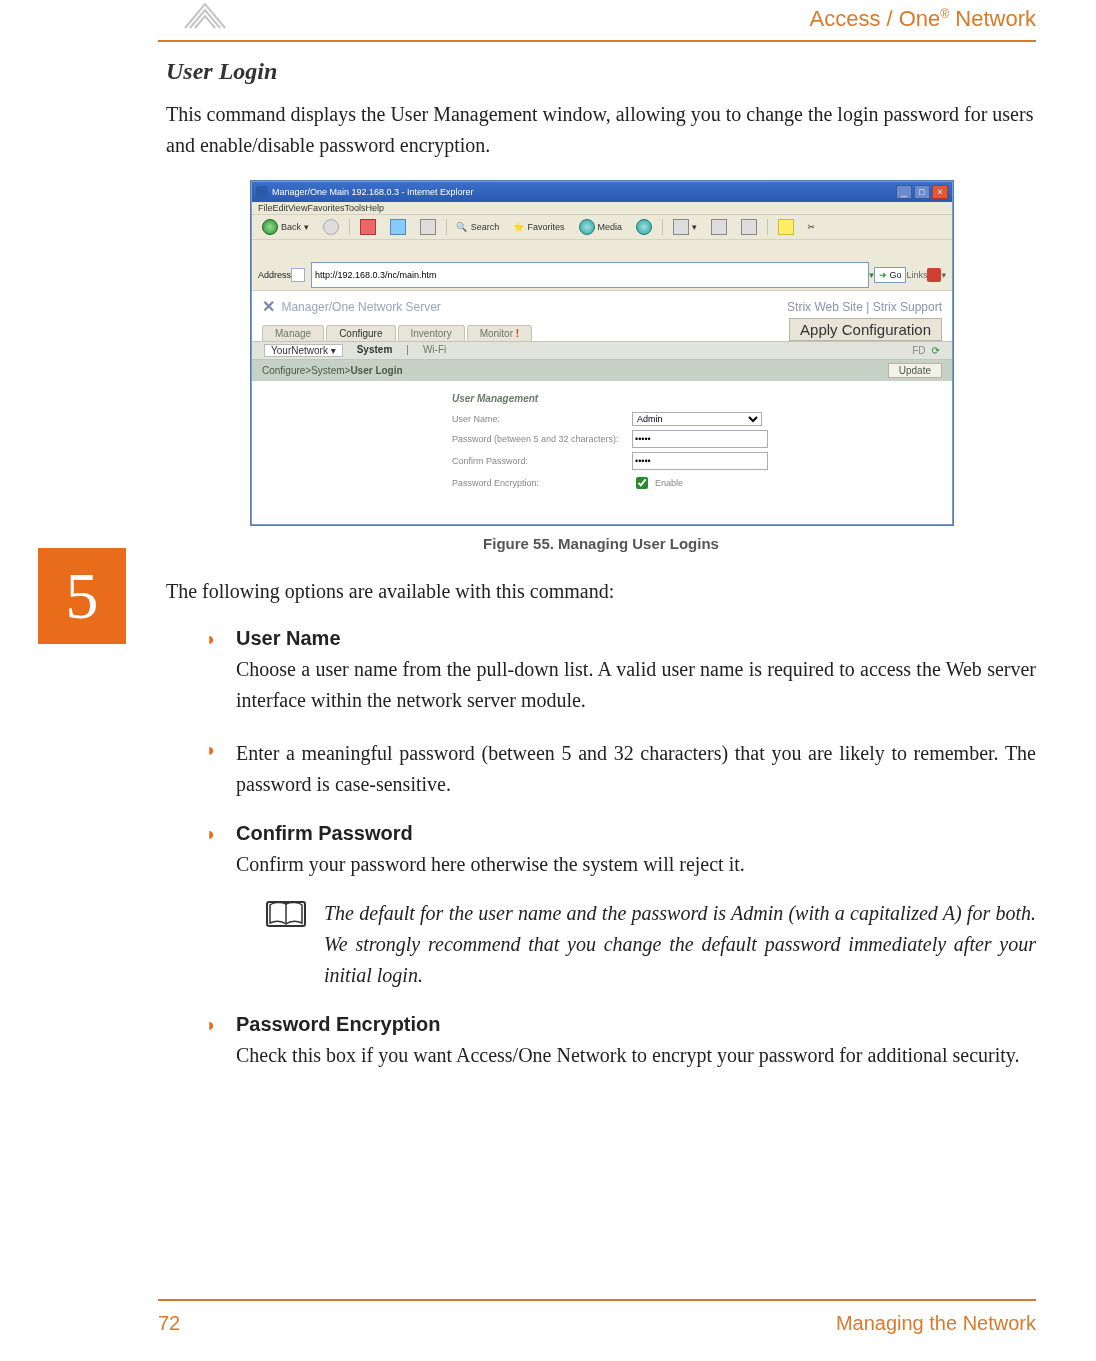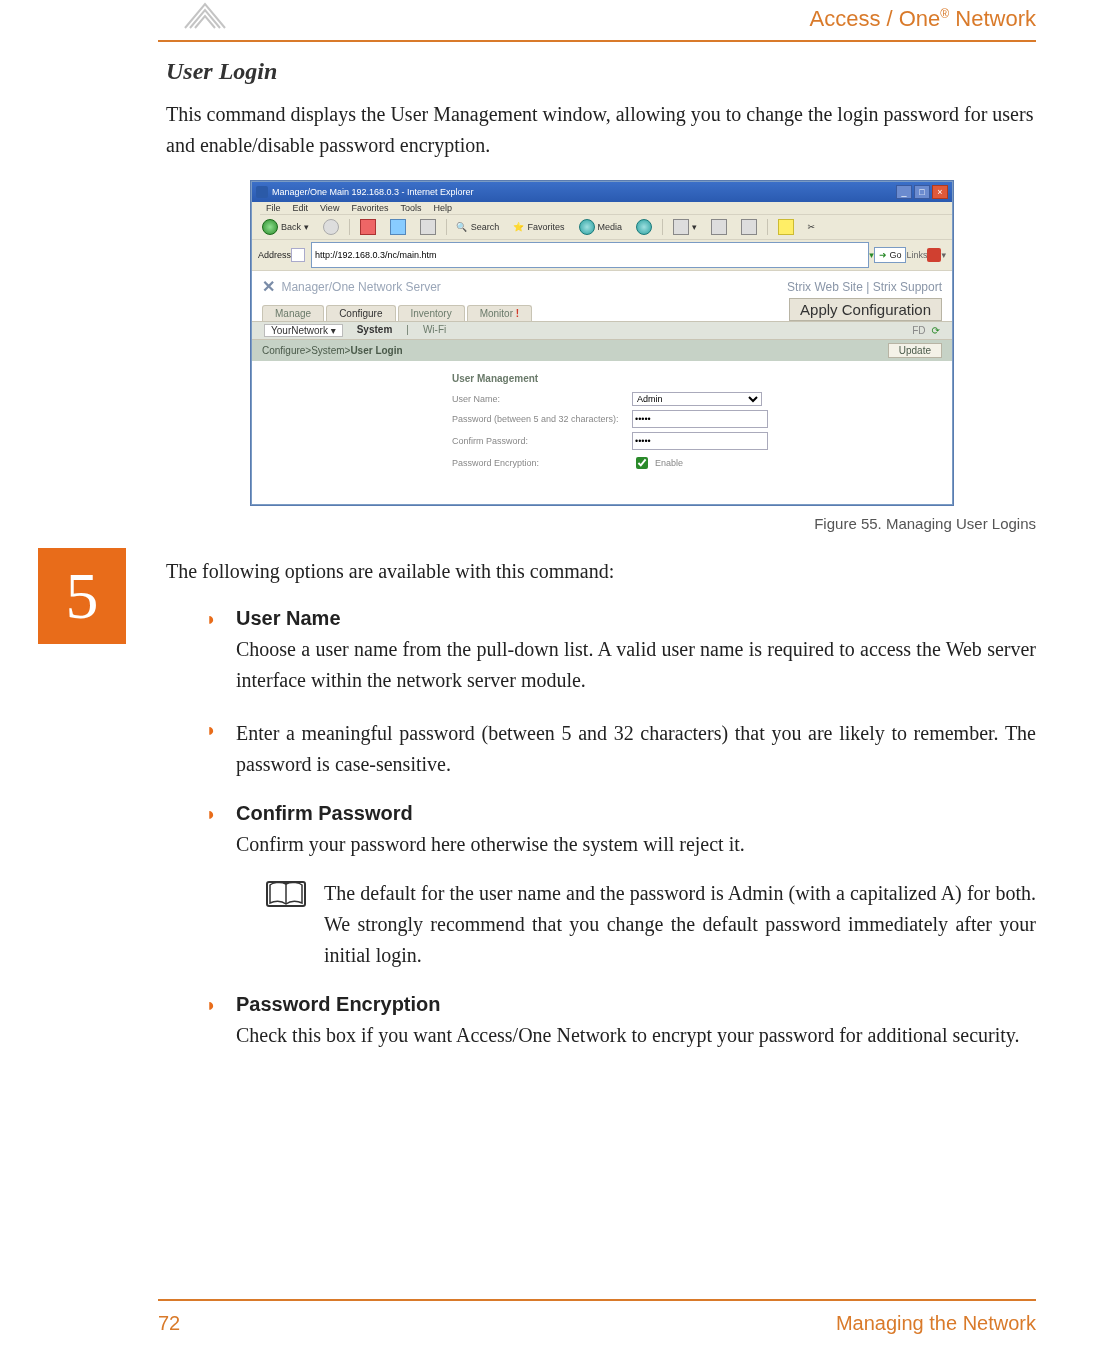--- a/index.html
+++ b/index.html
@@ -54,25 +54,26 @@
     color: #333;
     margin: 0 0 14px 0;
   }
   .body-text {
     font-size: 20px;
     line-height: 1.55;
     color: #222;
     margin: 0 0 20px 0;
   }
   .figure-caption {
-    text-align: right;
+    text-align: center;
     font-family: Arial, Helvetica, sans-serif;
     font-size: 15px;
     color: #555;
     margin: 10px 0 24px 0;
+    font-weight: bold;
   }
   .bullet-list { list-style: none; padding: 0; margin: 0 0 0 40px; }
   .bullet-list > li { position: relative; padding-left: 30px; margin-bottom: 22px; }
   .bullet-list > li::before {
     content: "◗";
     position: absolute;
     left: 0;
     top: 2px;
     color: #e86c1a;
     font-size: 18px;
@@ -90,20 +91,21 @@
     text-align: justify;
   }
   .note-box {
     display: flex;
     align-items: flex-start;
     gap: 18px;
     margin: 18px 0 18px 30px;
   }
   .note-icon { flex: 0 0 40px; color: #333; }
   .note-text {
+    font-style: italic;
     font-size: 20px;
     line-height: 1.55;
     text-align: justify;
   }
   .chapter-tab {
     position: absolute;
     left: 38px;
     top: 548px;
     width: 88px;
     height: 96px;
@@ -160,23 +162,22 @@
   }
   .ss-winctrls { margin-left: auto; display: flex; gap: 2px; }
   .ss-winctrls span {
     width: 14px; height: 12px; background: #6b8bcf; border: 1px solid #3a5a9e;
     display: inline-flex; align-items: center; justify-content: center; color:#fff; font-size:9px;
   }
   .ss-winctrls .close { background: #e05a3a; border-color:#b03a1e; }
   .ss-menubar {
     background: #ece9d8;
     padding: 1px 6px;
-    display: flex; gap: 12px;
+    display: flex; 
     border-bottom: 1px solid #d6d2c2;
-    margin-left: 8px;
   }
   .ss-menubar span { color: #333; }
   .ss-toolbar {
     background: #ece9d8;
     padding: 3px 6px;
     display: flex; align-items: center; gap: 6px;
     border-bottom: 1px solid #d6d2c2;
   }
   .tb-btn {
     display: inline-flex; align-items: center; gap: 3px;
@@ -188,20 +189,21 @@
   .tb-circle.grey  { background: #ddd; border:1px solid #aaa; }
   .tb-circle.teal  { background: radial-gradient(#9fe0e0,#2aa0a0); border:1px solid #1a7a7a; }
   .tb-sq { width:14px; height:14px; display:inline-block; border:1px solid #888; background:#fff; }
   .tb-sq.red { background:#e66; border-color:#a33; }
   .tb-sq.grey{ background:#ddd; }
   .tb-sq.yel { background:#fe6; border-color:#cb3; }
   .tb-sq.blu { background:#8cf; border-color:#58b; }
   .ss-address {
     background:#ece9d8; padding:2px 6px; display:flex; align-items:center; gap:0;
     border-bottom:1px solid #d6d2c2;
+    margin-top:20px;
   }
   .ss-address input {
     flex:1; height:14px; font-size:9px; border:1px solid #7a9bc4; background:#fff; padding:5px 3px;
   }
   .go-btn { display:inline-flex; align-items:center; gap:3px; border:1px solid #7a9bc4; background:#fff; padding:0 4px; height:14px; }
   .go-btn .arrow { color:#2a8a2a; }
   .links-lbl { color:#666; }
   .red-logo { width:14px; height:14px; display:inline-block; background:#d04030; border-radius:2px; }
 
   .ss-page { background:#fff; }
@@ -235,21 +237,21 @@
     display:flex; align-items:center;
   }
   .ss-crumb .bold { font-weight:bold; }
   .ss-crumb .update {
     margin-left:auto; background:#f4f2e8; border:1px solid #b8b4a4; padding:1px 10px; font-size:10px;
   }
   .ss-form {
     padding:12px 0 30px 0;
   }
   .ss-form .panel-title {
-    font-weight:bold; color:#6a7a6a; font-size:10px; padding:0 0 6px 200px;
+    font-weight:bold; color:#6a7a6a; font-size:10px; padding:0 0 6px 200px;font-style:italic;
   }
   .ss-row {
     display:flex; align-items:center; padding:2px 0 2px 200px; gap:10px;
   }
   .ss-row .lbl { width:170px; color:#888; font-size:9px; }
   .ss-row select, .ss-row input[type=text], .ss-row input[type=password] {
     width:130px; height:14px; font-size:9px; border:1px solid #aab; background:#fff;
   }
   .ss-row .chk { display:flex; align-items:center; gap:4px; color:#888; }
   .ss-row input[type=checkbox]{ width:12px; height:12px; accent-color:#2a8a2a;}

